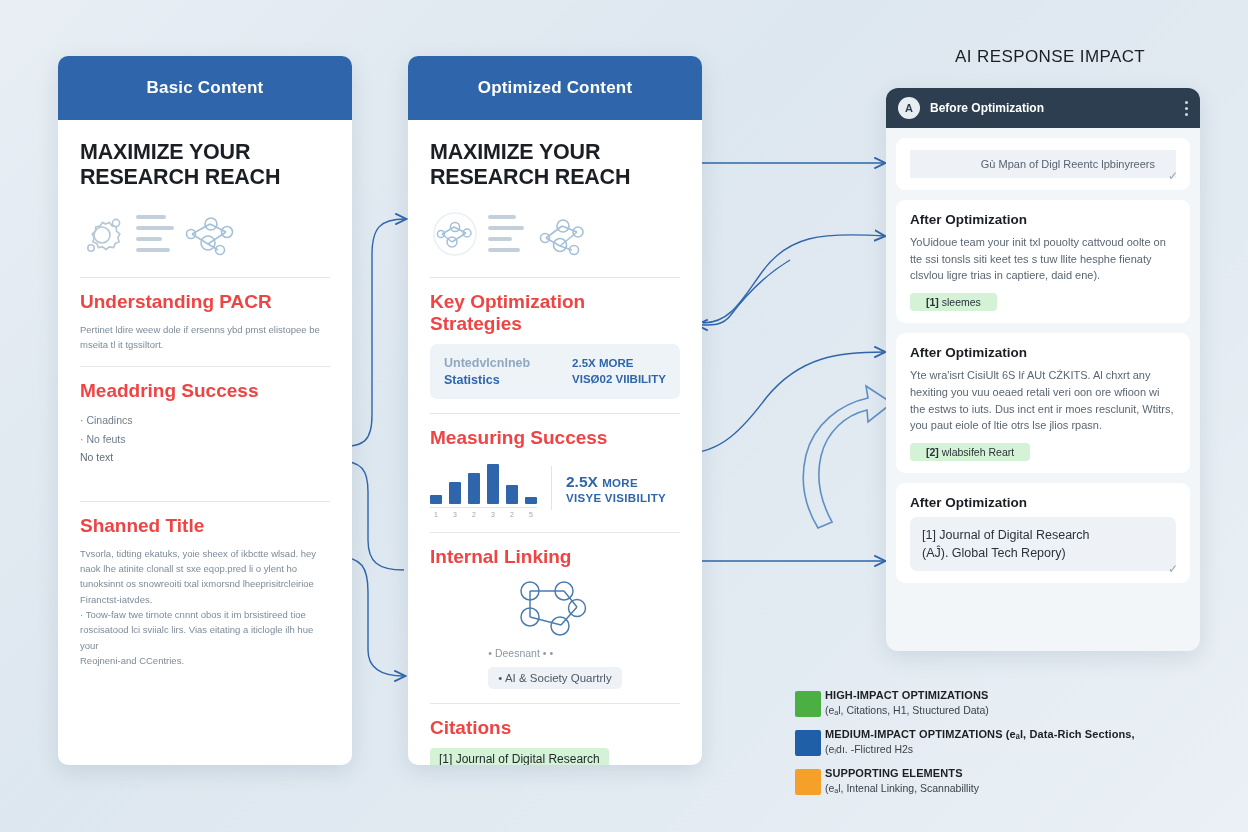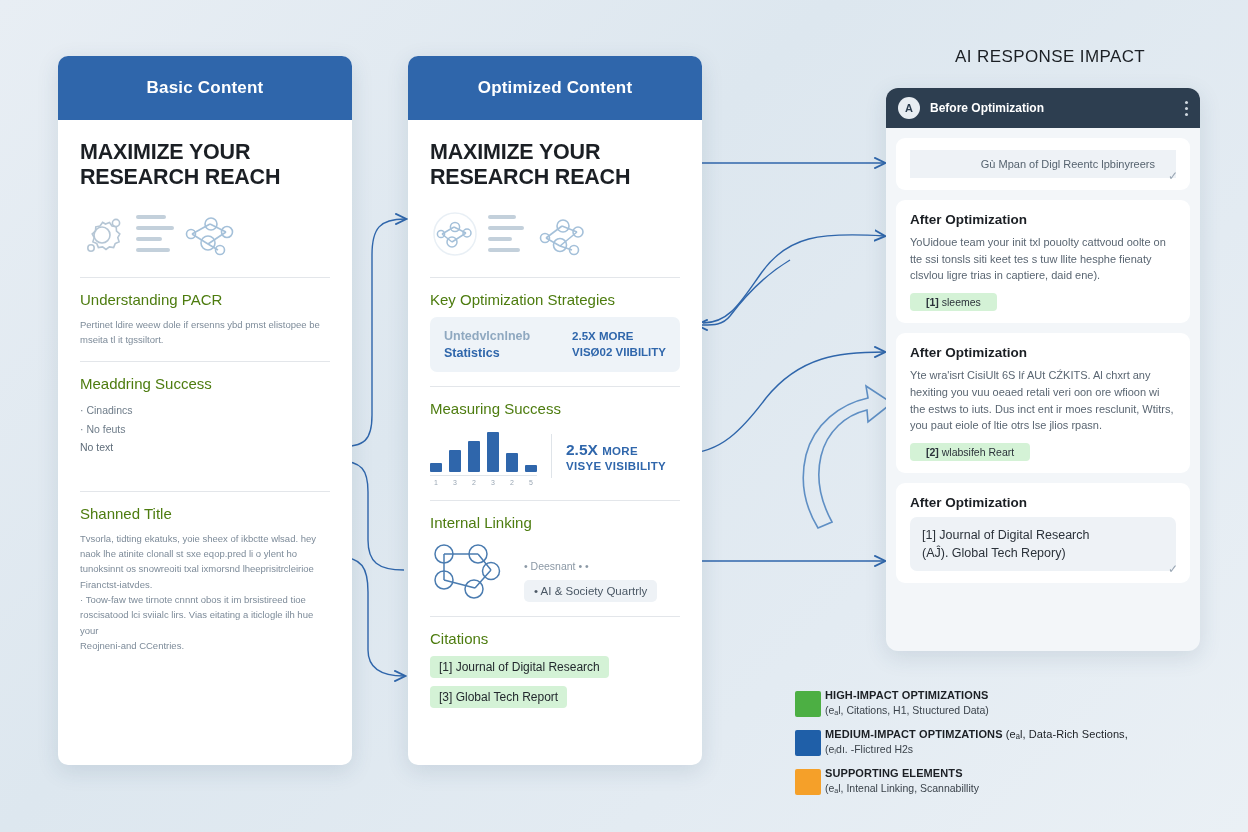--- a/index.html
+++ b/index.html
@@ -20,21 +20,21 @@
     height:64px;display:flex;align-items:center;justify-content:center;
     background:#2f66ab;color:#fff;font-size:17px;font-weight:bold;letter-spacing:.2px;
   }
   .panel-body{padding:20px 22px 10px 22px;position:relative;}
 
   .doc-title{
     font-size:21.5px;font-weight:bold;color:#1b1f24;line-height:1.18;
     letter-spacing:-.2px;margin:0 0 14px 0;white-space:pre-line;
   }
   .hr{height:1px;background:#e3e6ea;margin:14px 0 13px 0;}
-  .sec-h{font-size:15px;font-weight:normal;color:#4d7c0f;margin:0 0 9px 0;}
+  .sec-h{font-size:19px;font-weight:bold;color:#ef4444;margin:0 0 9px 0;}
   .blur-txt{
     font-size:9.5px;line-height:1.62;color:#7d8b99;
     filter:blur(.55px);margin:0 0 2px 0;white-space:pre-line;
   }
   .blur-li{font-size:10.5px;line-height:1.75;color:#6e7c89;filter:blur(.4px);}
   .plain-li{font-size:10.5px;line-height:1.75;color:#5f6d7a;}
 
   
   .icon-row{display:flex;align-items:center;gap:8px;height:58px;margin:4px 0 2px 0;opacity:.62;}
   .mini-lines{display:flex;flex-direction:column;gap:7px;filter:blur(.7px);}
@@ -53,21 +53,21 @@
   .chart-row{display:flex;align-items:center;gap:14px;margin:6px 0 2px 0;}
   .bars{display:flex;align-items:flex-end;gap:7px;height:46px;padding-bottom:3px;border-bottom:1px solid #dfe4e9;}
   .bars i{display:block;width:12px;background:#2f66ab;border-radius:1px;}
   .bar-ticks{display:flex;gap:7px;margin-top:3px;}
   .bar-ticks span{width:12px;text-align:center;font-size:7px;color:#9aa7b4;filter:blur(.4px);}
   .vsep{width:1px;height:44px;background:#dfe4e9;}
   .kpi{font-size:15.5px;font-weight:bold;color:#2f66ab;line-height:1.25;}
   .kpi .small{font-size:11.5px;letter-spacing:.3px;}
   .kpi .s2{font-size:11.5px;letter-spacing:.3px;display:block;}
 
-  .link-row{display:flex;align-items:flex-end;gap:16px;margin:4px 0 2px 0;}
+  .link-row{display:flex;align-items:center;gap:0;margin:4px 0 2px 0;flex-direction:column;}
   .link-right{flex:1;padding-top:8px;}
   .link-bullet{font-size:10.5px;color:#8b98a5;filter:blur(.5px);margin-bottom:8px;}
   .chip{
     display:inline-block;background:#eef2f6;border-radius:5px;
     padding:5px 10px;font-size:11.5px;color:#4b5865;filter:blur(.35px);
   }
   .cit{
     display:inline-block;background:#d4f2d6;border-radius:4px;
     padding:4px 9px;font-size:12px;color:#23292e;margin-bottom:8px;
   }
@@ -103,21 +103,21 @@
   .tick{position:absolute;right:12px;bottom:7px;color:#9aa7b4;font-size:12px;}
   .cit-sm{display:inline-block;background:#d4f2d6;border-radius:4px;padding:3px 16px;font-size:10.5px;color:#2b323a;filter:blur(.3px);}
   .cit-sm b{filter:none;}
 
   
   .legend{position:absolute;left:795px;top:688px;width:400px;}
   .lg-row{display:flex;gap:4px;margin-bottom:10px;align-items:flex-end;}
   .sw{width:26px;height:26px;border-radius:2px;flex:none;}
   .lg-t{font-size:11px;font-weight:bold;color:#1b1f24;letter-spacing:.1px;line-height:1.35;}
   .lg-s{font-size:10.5px;color:#3b434b;line-height:1.35;filter:blur(.3px);}
-  .lg-t .inl{font-weight:normal;filter:blur(.3px);}
+  .lg-t .inl{font-weight:bold;filter:blur(.3px);}
 
   svg.conn{position:absolute;left:0;top:0;width:1248px;height:832px;pointer-events:none;}
 </style>
 </head>
 <body>
 
 <div class="stage">
 
   <svg class="conn" viewBox="0 0 1248 832">
     <defs>

